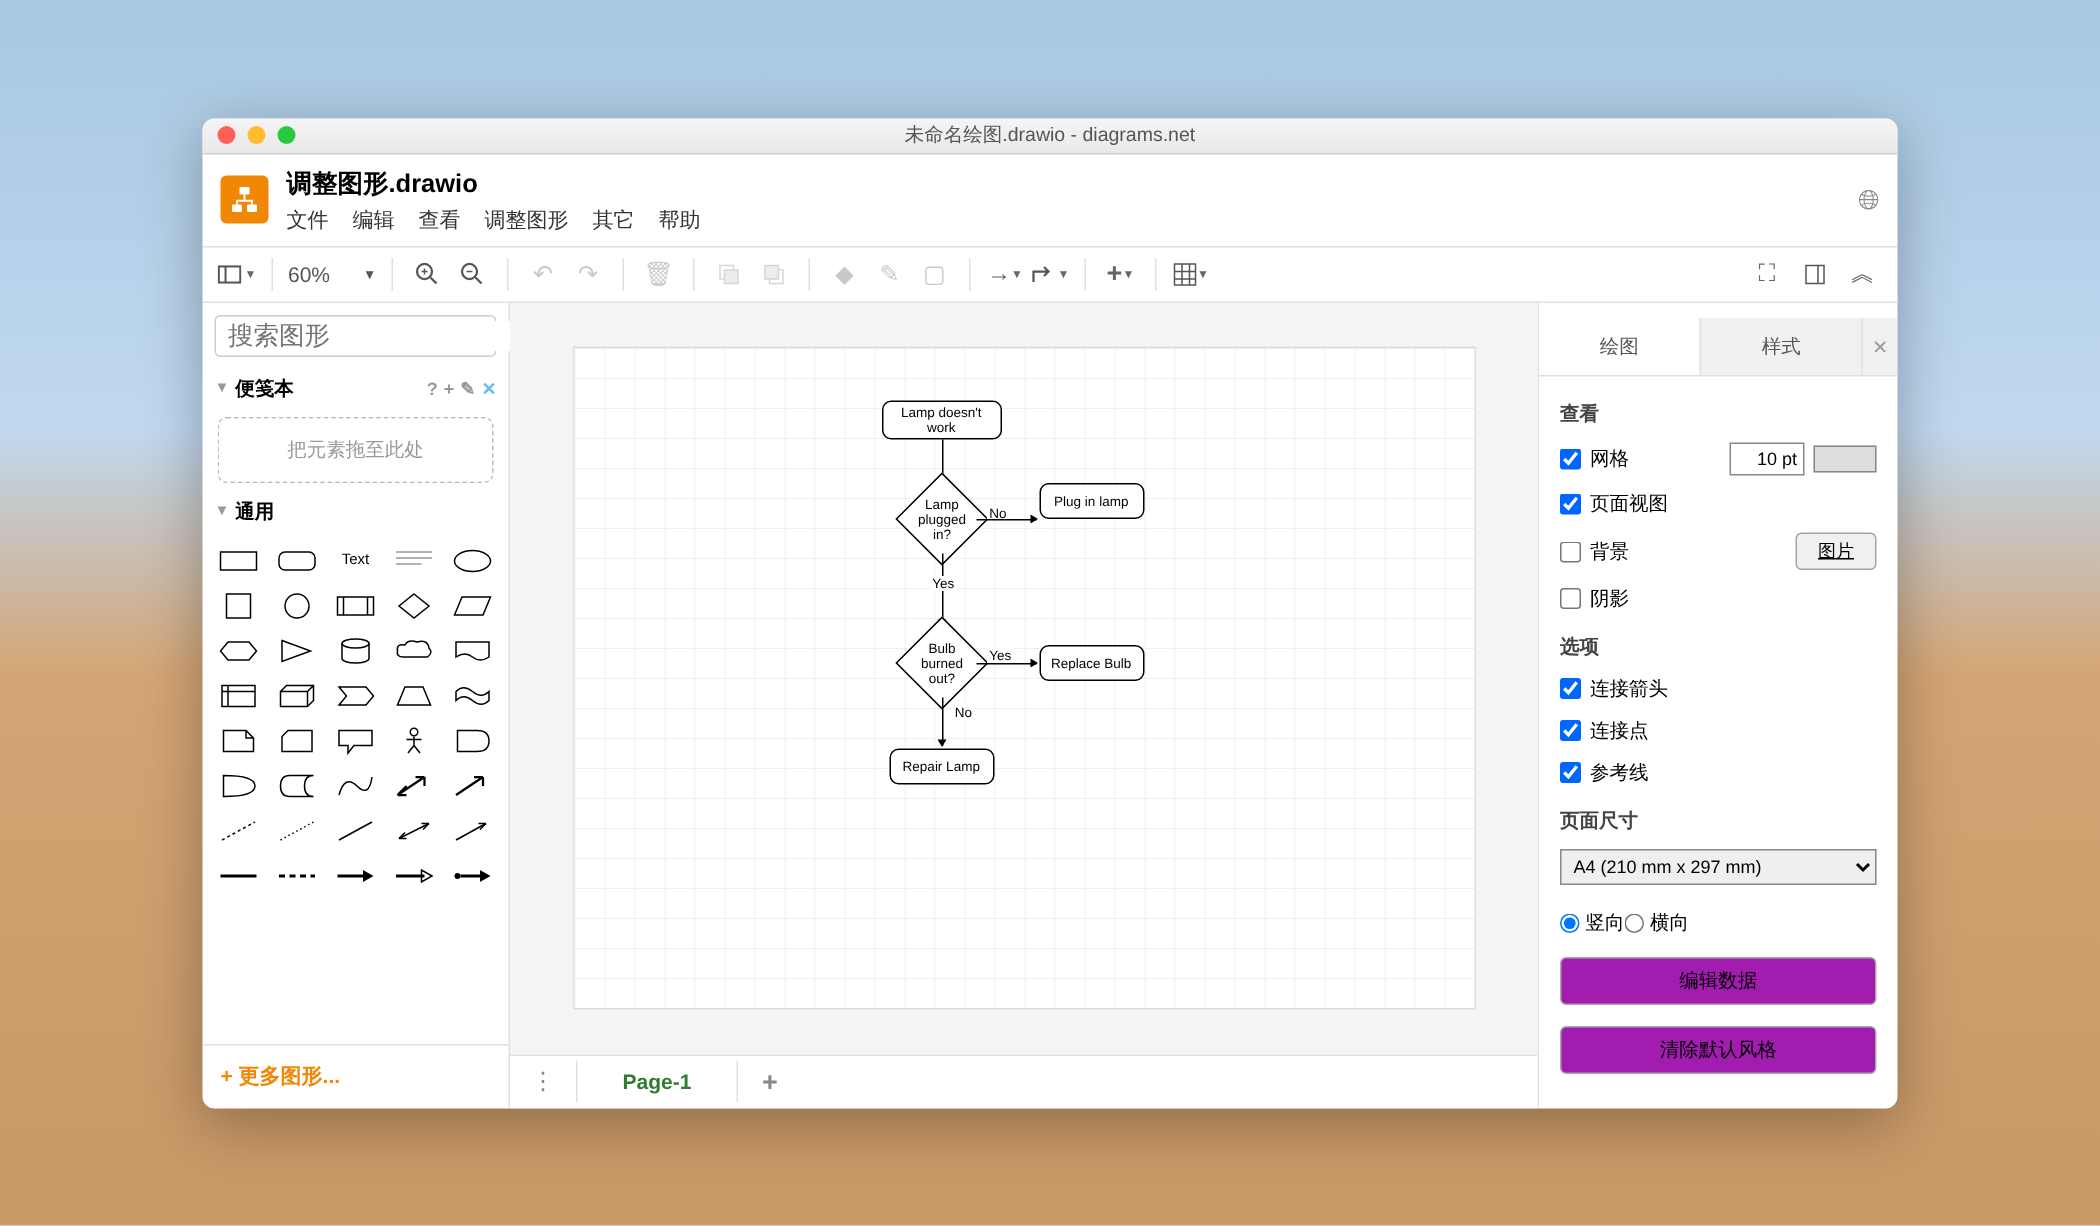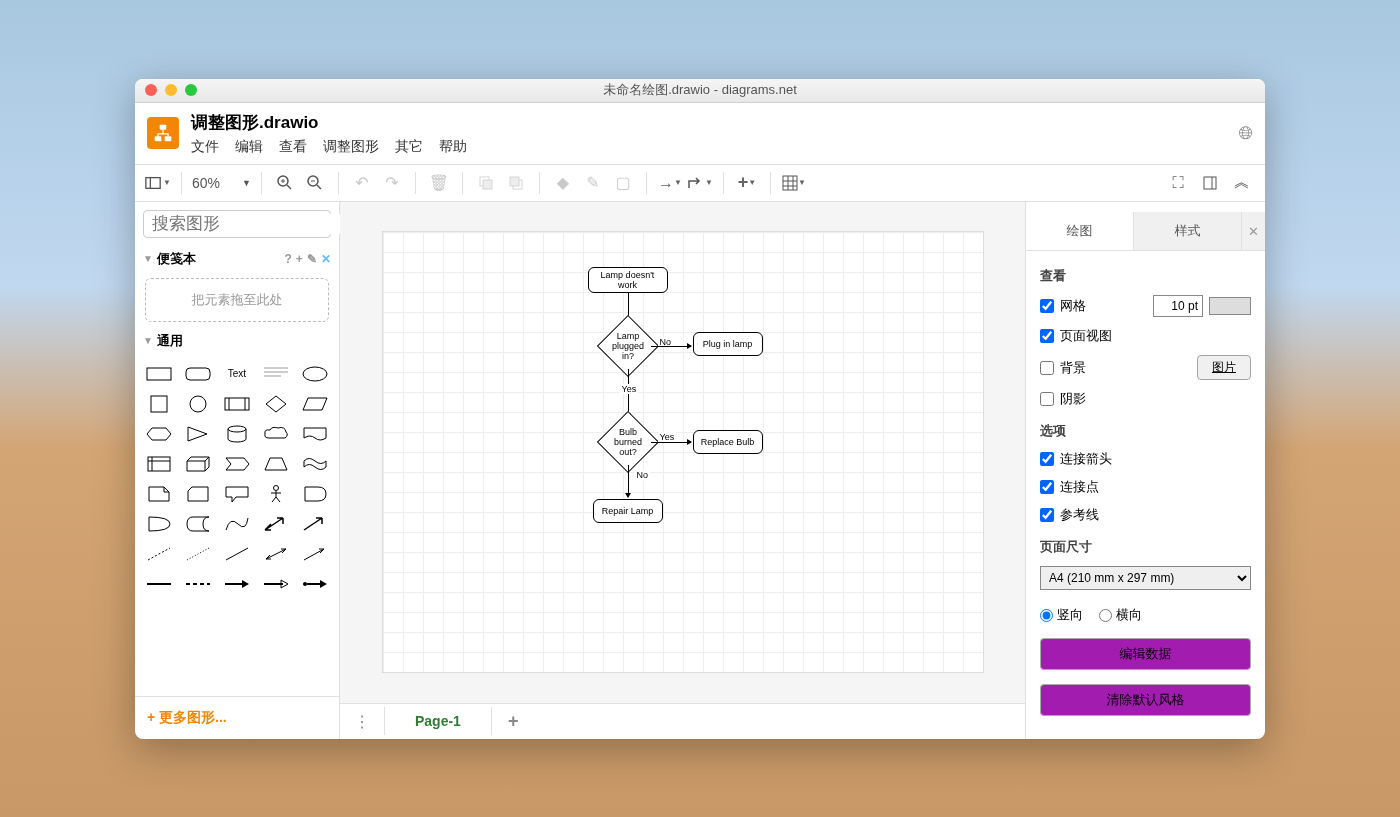--- a/index.html
+++ b/index.html
@@ -61,21 +61,21 @@
 .close-tab { width: 24px; display: flex; align-items: center; justify-content: center; background: #f0f0f0; border-left: 1px solid #e0e0e0; color: #999; cursor: pointer; }
 .right-content { padding: 12px 14px; display: flex; flex-direction: column; gap: 10px; }
 .section-title { font-weight: 600; color: #444; margin-top: 4px; }
 .check-row { display: flex; align-items: center; gap: 6px; }
 .check-row input[type=checkbox] { width: 14px; height: 14px; accent-color: #0066ff; }
 .grid-row { display: flex; align-items: center; gap: 8px; }
 .grid-input { width: 50px; height: 22px; border: 1px solid #888; text-align: right; padding-right: 4px; font-size: 12px; }
 .color-swatch { width: 42px; height: 18px; border: 1px solid #888; background: #ddd; cursor: pointer; }
 .img-btn { padding: 3px 14px; border: 1px solid #a3a3a3; border-radius: 4px; background: #f0f0f0; font-size: 12px; cursor: pointer; text-decoration: underline; }
 .page-size-select { width: 100%; height: 24px; border: 1px solid #888; font-size: 12px; padding: 0 4px; }
-.radio-row { display: flex; gap: 16px; margin-top: 6px; }
+.radio-row { display: flex; margin-top: 6px; }
 .radio-row label { display: flex; align-items: center; gap: 4px; }
 .action-btn { width: 100%; padding: 6px; border: 1px solid #aaa; border-radius: 4px; background: #a21caf; cursor: pointer; font-size: 13px; margin-top: 4px; }
 </style>
 </head>
 <body>
 
 <div class="window">
   <div class="titlebar">
     <div class="traffic">
       <span class="tr"></span>
@@ -443,21 +443,21 @@
         <div class="page">
           <div class="flow-node flow-rect" style="left:205px;top:35px;width:80px;height:26px">Lamp doesn't work</div>
           <div class="flow-line" style="left:245px;top:61px;width:1px;height:29px"></div>
           <div style="position:absolute;left:242px;top:86px;border-left:3px solid transparent;border-right:3px solid transparent;border-top:5px solid #000"></div>
           <div class="flow-node flow-diamond" style="left:223px;top:92px;width:44px;height:44px">
               <span>Lamp plugged in?</span>
             </div>
           <div class="flow-label" style="left:275px;top:105px">No</div>
           <div class="flow-line" style="left:268px;top:114px;width:40px;height:1px"></div>
           <div style="position:absolute;left:304px;top:111px;border-top:3px solid transparent;border-bottom:3px solid transparent;border-left:5px solid #000"></div>
-          <div class="flow-node flow-rect" style="left:310px;top:100px;width:70px;height:24px">Plug in lamp</div>
+          <div class="flow-node flow-rect" style="left:310px;top:90px;width:70px;height:24px">Plug in lamp</div>
           <div class="flow-line" style="left:245px;top:137px;width:1px;height:48px"></div>
           <div class="flow-label" style="left:237px;top:152px">Yes</div>
           <div style="position:absolute;left:242px;top:181px;border-left:3px solid transparent;border-right:3px solid transparent;border-top:5px solid #000"></div>
           <div class="flow-node flow-diamond" style="left:223px;top:188px;width:44px;height:44px">
               <span>Bulb burned out?</span>
             </div>
           <div class="flow-label" style="left:275px;top:200px">Yes</div>
           <div class="flow-line" style="left:268px;top:210px;width:40px;height:1px"></div>
           <div style="position:absolute;left:304px;top:207px;border-top:3px solid transparent;border-bottom:3px solid transparent;border-left:5px solid #000"></div>
           <div class="flow-node flow-rect" style="left:310px;top:198px;width:70px;height:24px">Replace Bulb</div>

